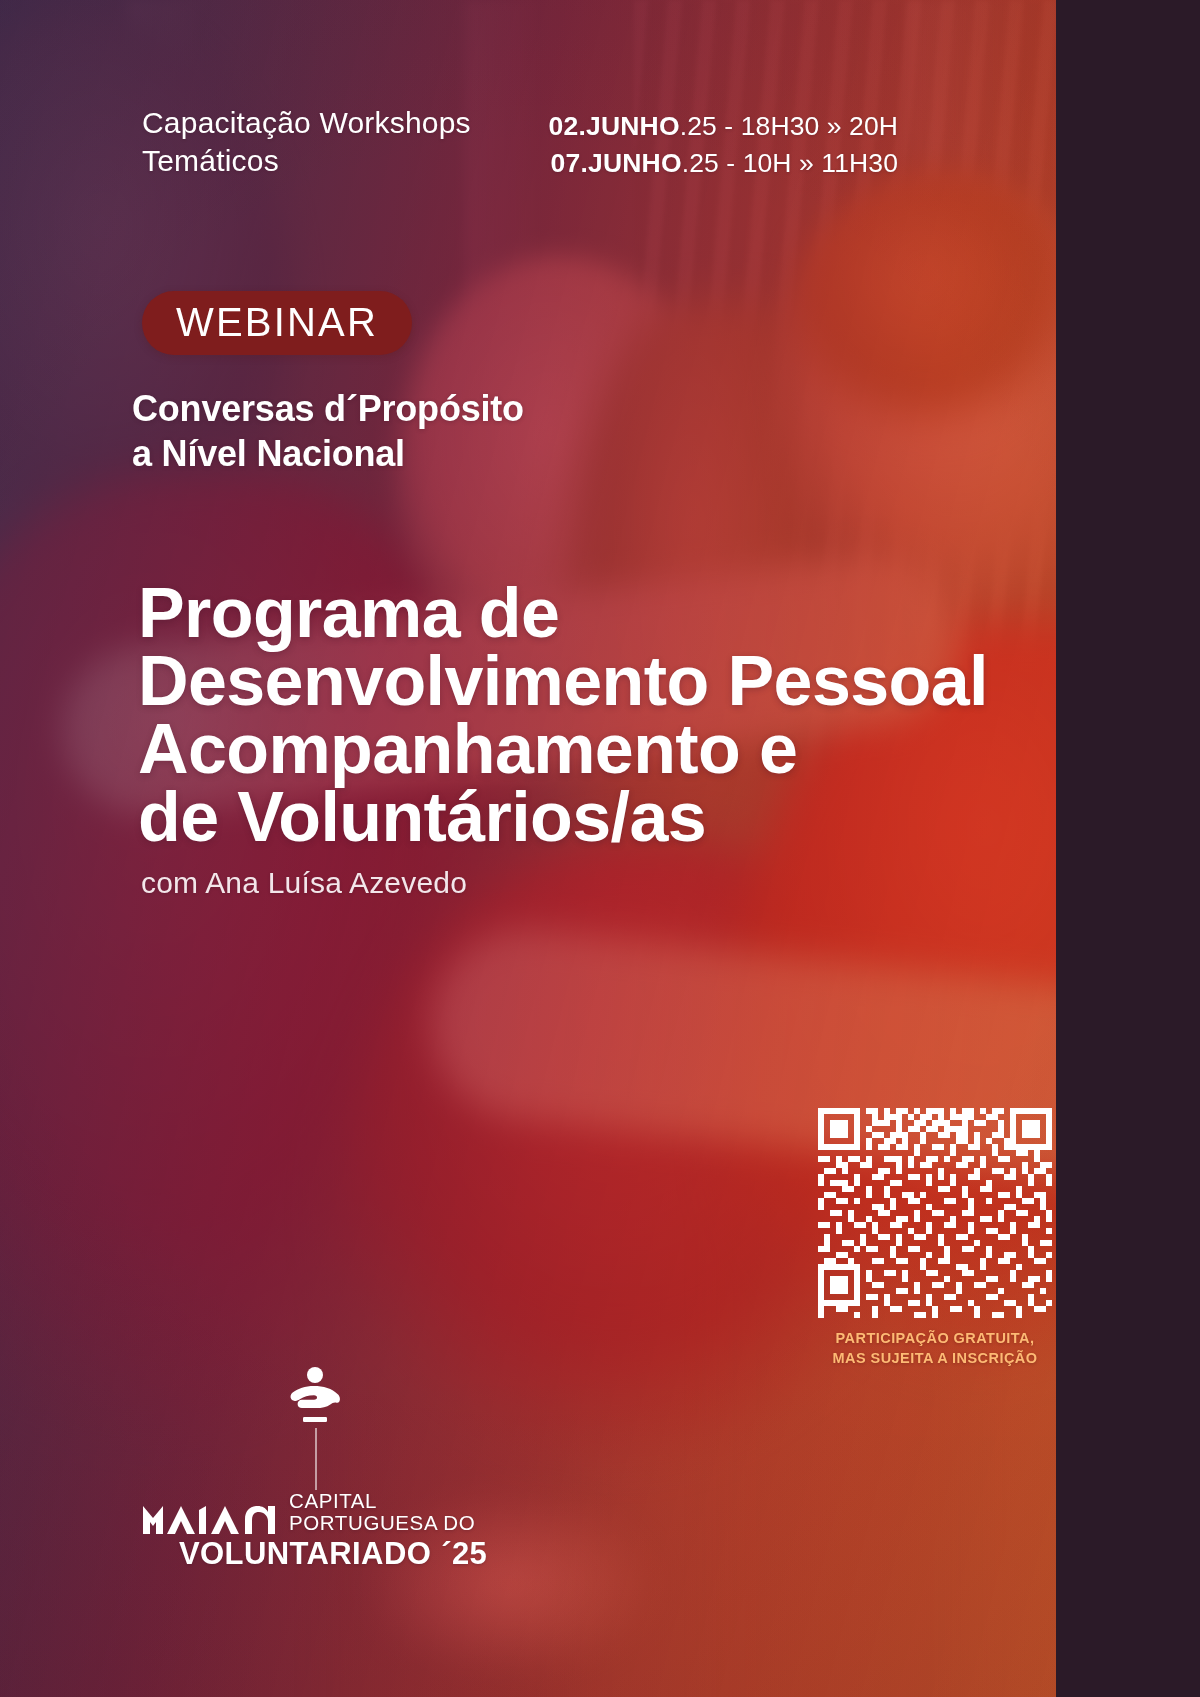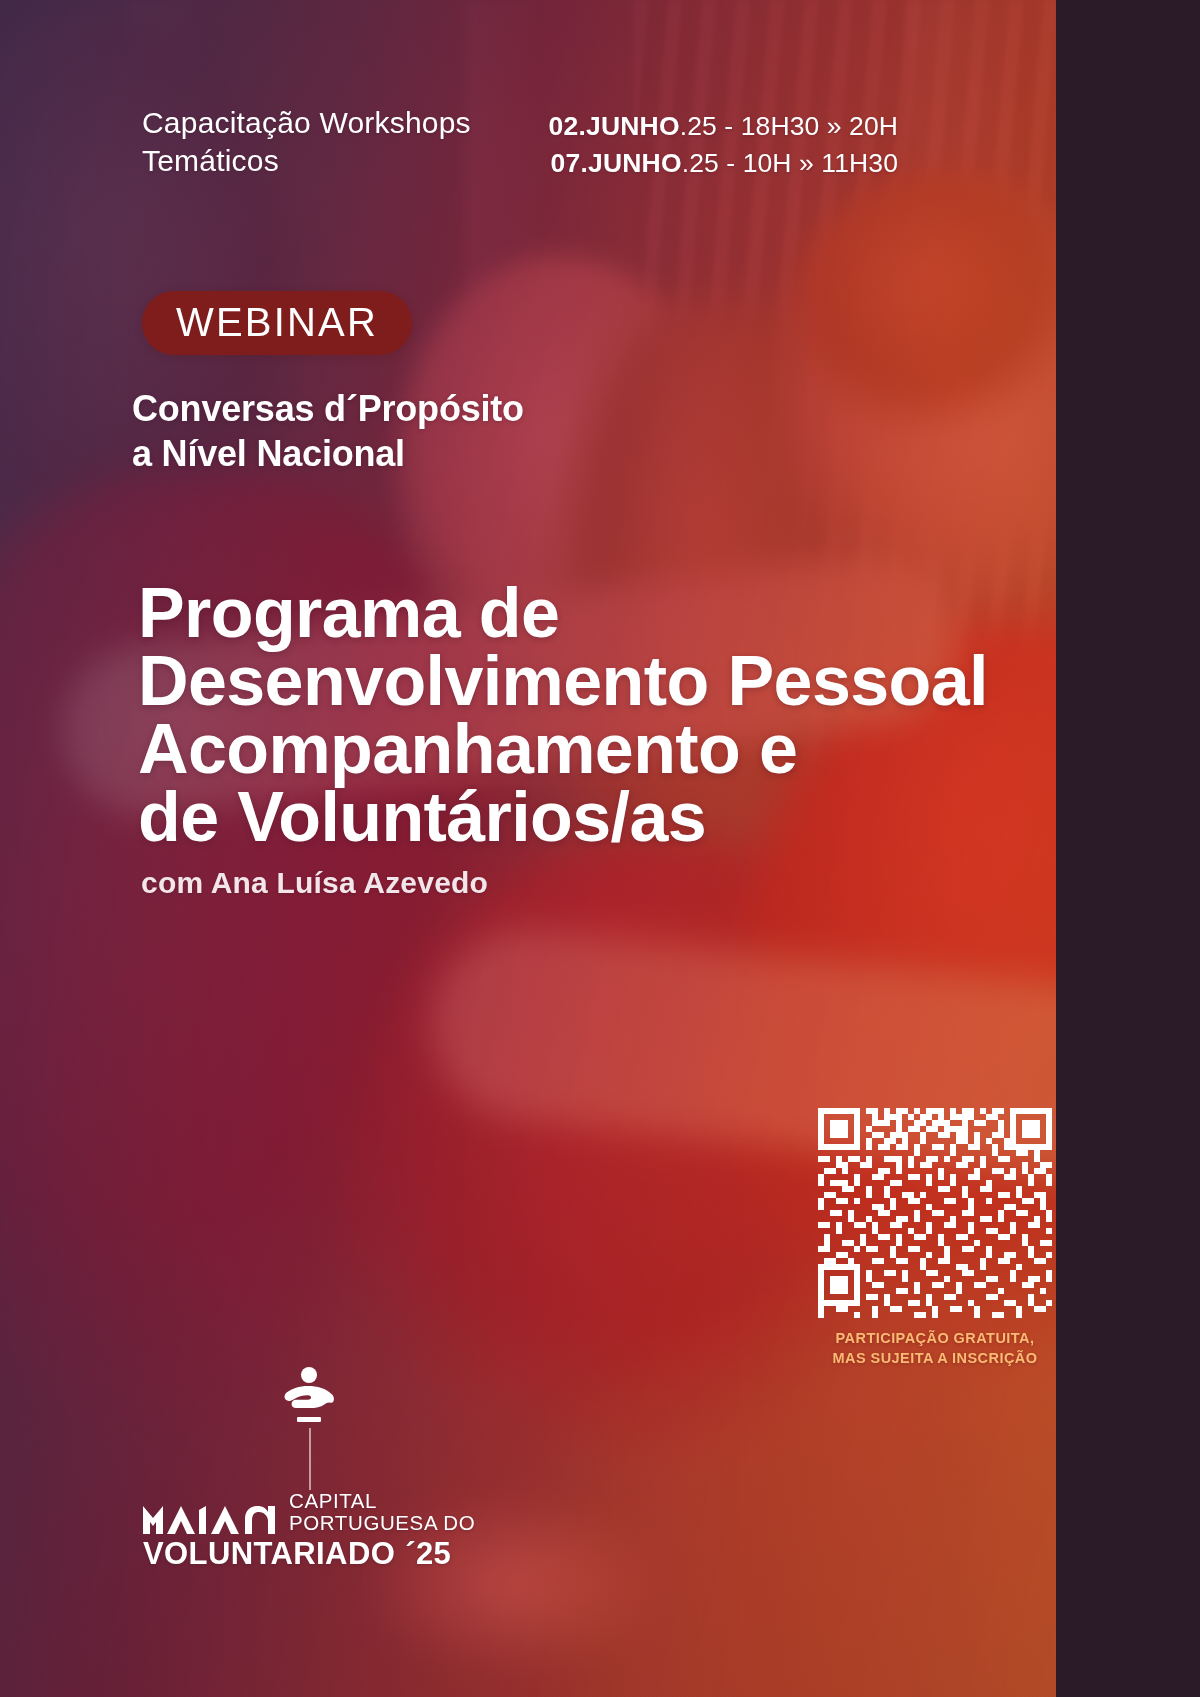--- a/index.html
+++ b/index.html
@@ -85,21 +85,21 @@
 
   .title{
     position:absolute;left:138px;top:579px;
     color:#fff;font-weight:700;
     font-size:70px;line-height:68px;letter-spacing:-.6px;
     text-shadow:0 2px 6px rgba(70,20,40,.30);
   }
 
   .presenter{
     position:absolute;left:141px;top:866px;
-    color:#f3e6ea;font-size:30px;font-weight:700;letter-spacing:.2px;
+    color:#f3e6ea;font-size:30px;font-weight:400;letter-spacing:.2px;
     text-shadow:0 1px 3px rgba(60,20,40,.28);
   }
 
   
   .qr-wrap{position:absolute;left:818px;top:1096px;}
   .qr{display:block;}
   .qr-note{
     position:absolute;left:818px;top:1328px;width:234px;
     text-align:center;color:#fdba74;
     font-size:14.5px;font-weight:700;line-height:20px;letter-spacing:.45px;
@@ -107,21 +107,21 @@
   }
 
   
   .lockup{position:absolute;left:143px;top:1366px;display:flex;align-items:center;flex-direction:column;}
   .mark{width:64px;height:62px;flex:none;}
   .divider{width:2px;height:62px;background:rgba(255,255,255,.55);margin:0 22px 0 24px;flex:none;}
   .lock-text{color:#fff;text-shadow:0 1px 3px rgba(60,20,40,.30);}
   .lock-top{display:flex;align-items:flex-end;gap:14px;}
   .maia-word{height:34px;}
   .capital{font-size:20.5px;line-height:22px;font-weight:400;letter-spacing:.6px;}
-  .volrow{display:flex;align-items:baseline;gap:10px;margin-top:3px;}
+  .volrow{display:flex;align-items:baseline;gap:10px;margin-top:3px;margin-left:36px;}
   .vol{font-size:31px;font-weight:700;letter-spacing:.4px;line-height:34px;}
 </style>
 </head>
 <body>
 
 <div class="poster">
 
   <div class="photo">
     <div class="wall"></div>
     <div class="blinds"></div>

